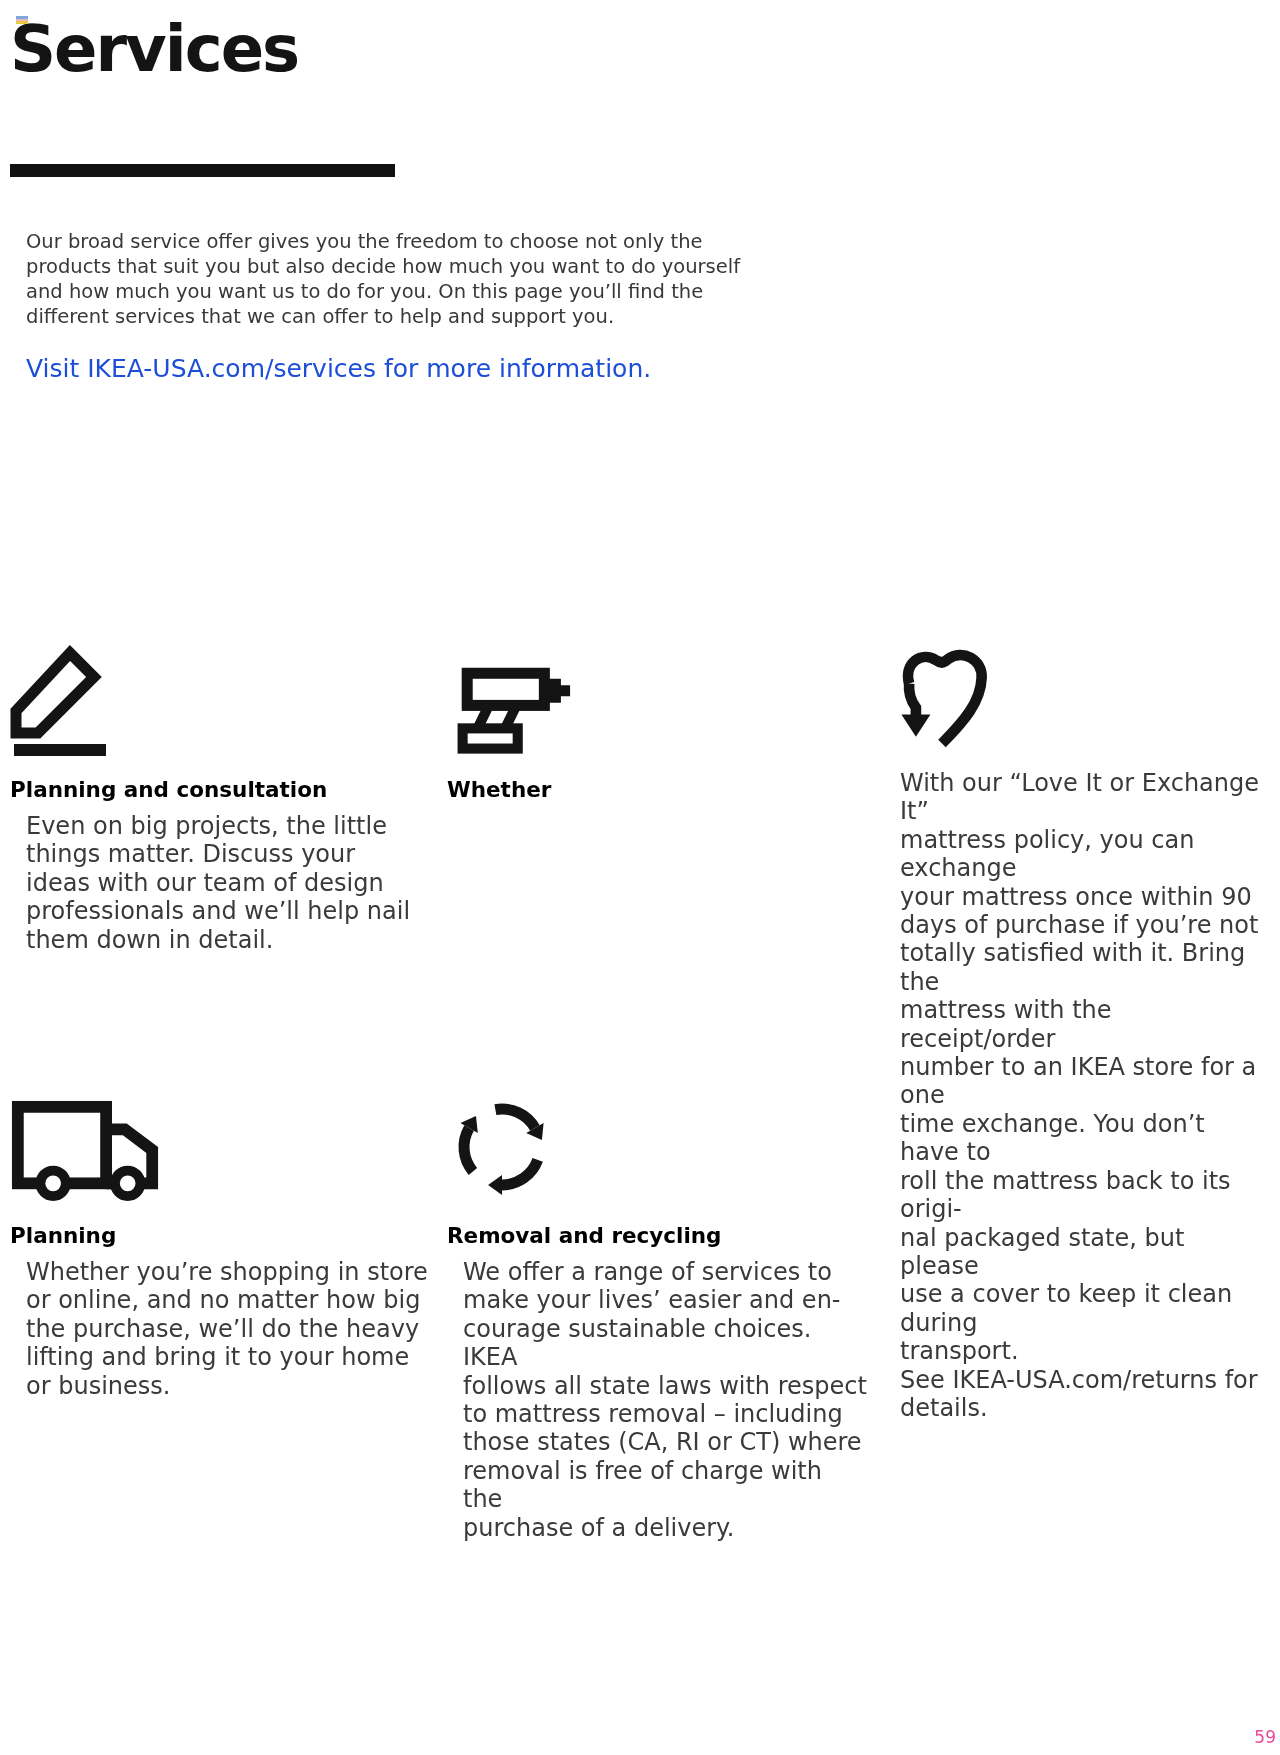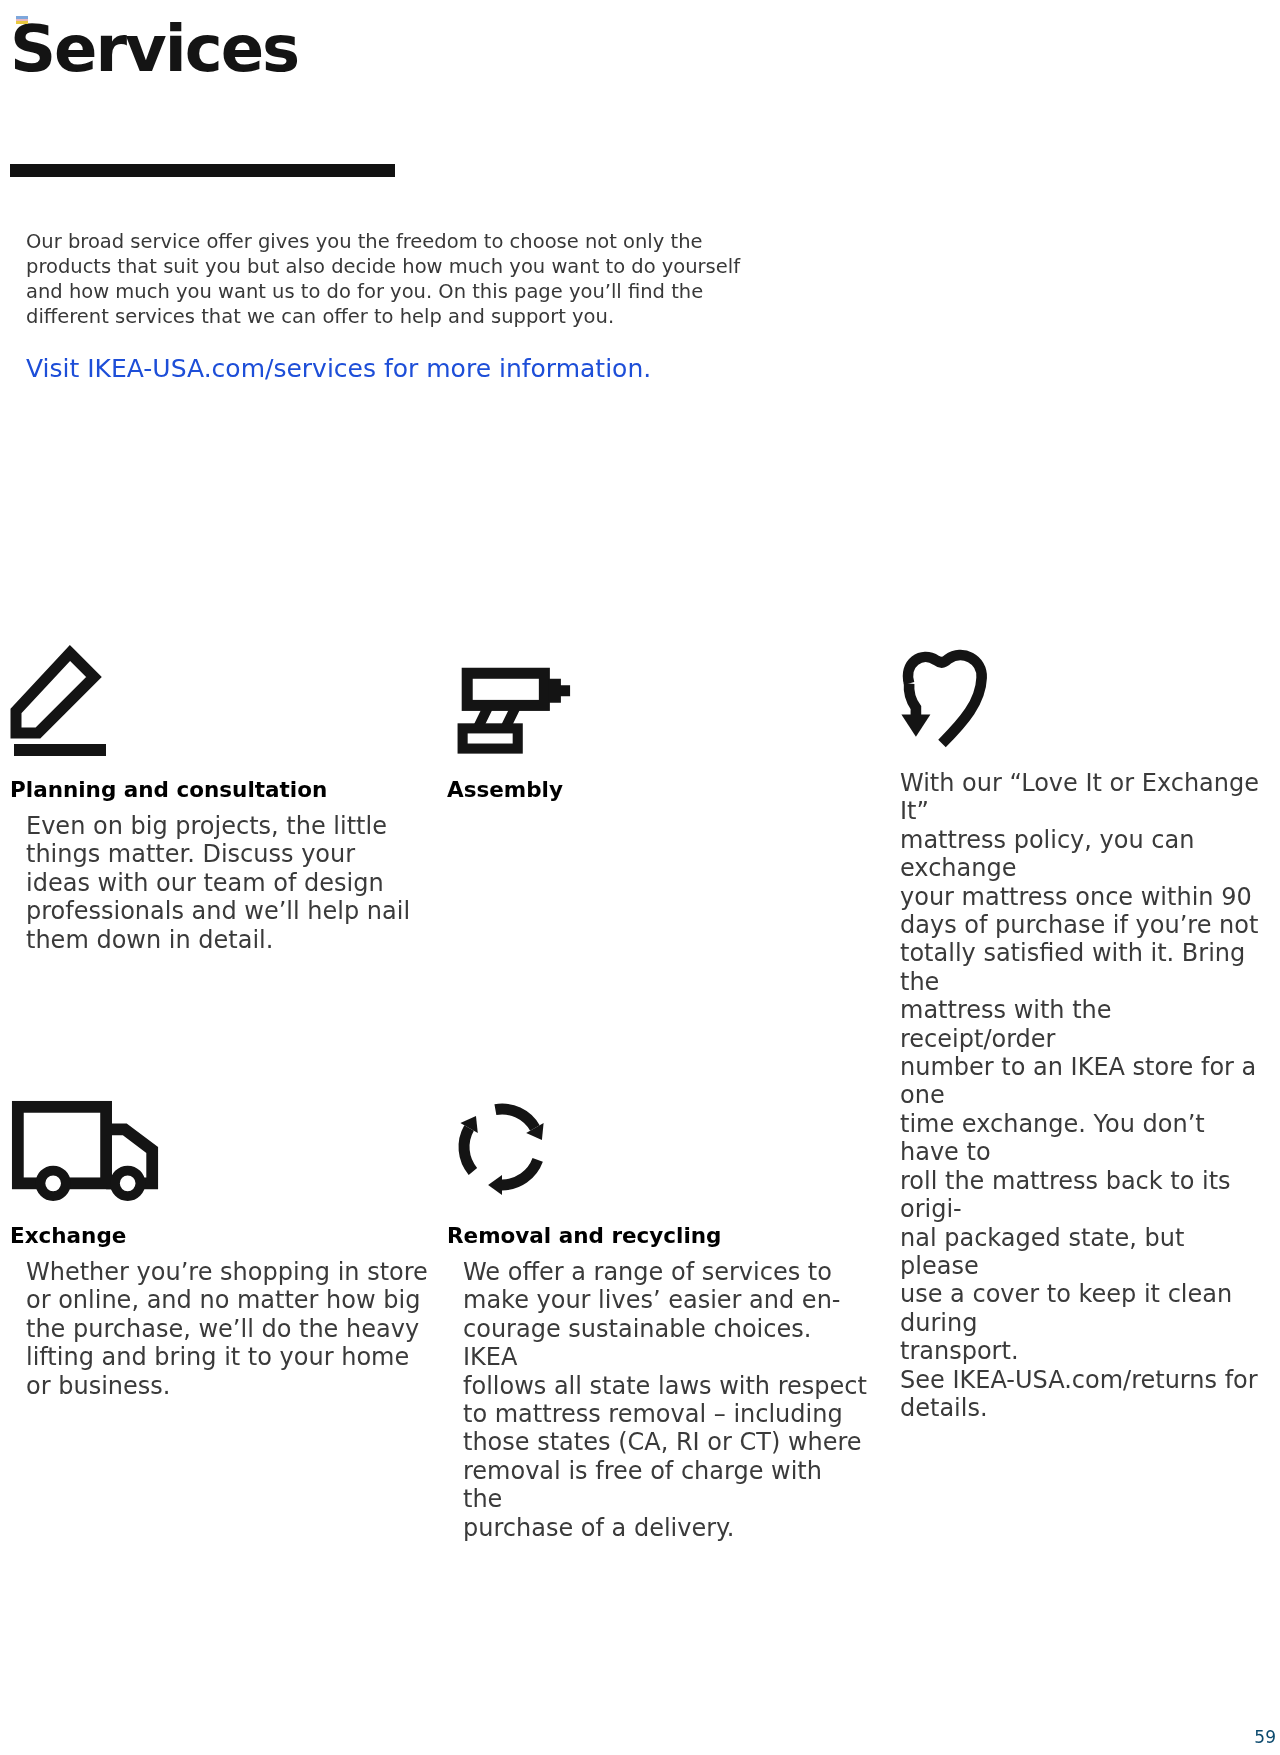--- a/index.html
+++ b/index.html
@@ -79,21 +79,21 @@
     margin-top: 9px;
     font-size: 24px;
     line-height: 28.4px;
     color: #3a3a3a;
   }
   .page-number {
     position: absolute;
     right: 4px;
     bottom: 8px;
     font-size: 17px;
-    color: #0c4a6e;
+    color: #ec4899;
   }
 </style>
 </head>
 <body>
 
 <div class="page">
 
   <div class="mini-logo">
     <div class="s1" style="background: rgb(125, 167, 220);"></div>
     <div class="s2" style="background: rgb(233, 183, 192);"></div>
@@ -135,42 +135,42 @@
         <div class="icon-box">
           <span>
             <svg width="152" height="104" viewBox="0 0 155 104">
               <rect x="8" y="8" width="90" height="78" fill="none" stroke="#141414" stroke-width="12"></rect>
               <path d="M98 31 L117 31 L145 52 L145 86 L98 86" fill="none" stroke="#141414" stroke-width="12"></path>
               <circle cx="44" cy="86" r="13" fill="#ffffff" stroke="#141414" stroke-width="10"></circle>
               <circle cx="120" cy="86" r="13" fill="#ffffff" stroke="#141414" stroke-width="10"></circle>
             </svg>
           </span>
         </div>
-        <h3 class="svc-title">Exchange</h3>
+        <h3 class="svc-title">Planning</h3>
         <p class="svc-text pre">Whether you’re shopping in store
 or online, and no matter how big
 the purchase, we’ll do the heavy
 lifting and bring it to your home
 or business.</p>
       </div>
     </div>
 
     <div class="svc-col">
       <div class="cell row1">
         <div class="icon-box">
           <span>
             <svg width="124" height="92" viewBox="0 0 135 100">
               <path d="M46 44 L76 44 L57 83 L27 83 Z" fill="none" stroke="#141414" stroke-width="11"></path>
               <rect x="17" y="70" width="60" height="22" fill="#ffffff" stroke="#141414" stroke-width="11"></rect>
               <rect x="22" y="10" width="84" height="35" fill="#ffffff" stroke="#141414" stroke-width="12"></rect>
               <path d="M110 16 L124 16 L124 23 L134 23 L134 35 L124 35 L124 42 L110 42 Z" fill="#141414"></path>
             </svg>
           </span>
         </div>
-        <h3 class="svc-title">Assembly</h3>
+        <h3 class="svc-title">Whether</h3>
       </div>
 
       <div class="cell">
         <div class="icon-box">
           <span>
             <svg width="110" height="110" viewBox="0 0 110 110">
               <g id="rseg">
                 <path d="M48.4 17.6 A 38 38 0 0 1 87.9 36" fill="none" stroke="#141414" stroke-width="11"></path>
                 <polygon points="96.6,31 79.2,41 94.9,48" fill="#141414"></polygon>
               </g>

